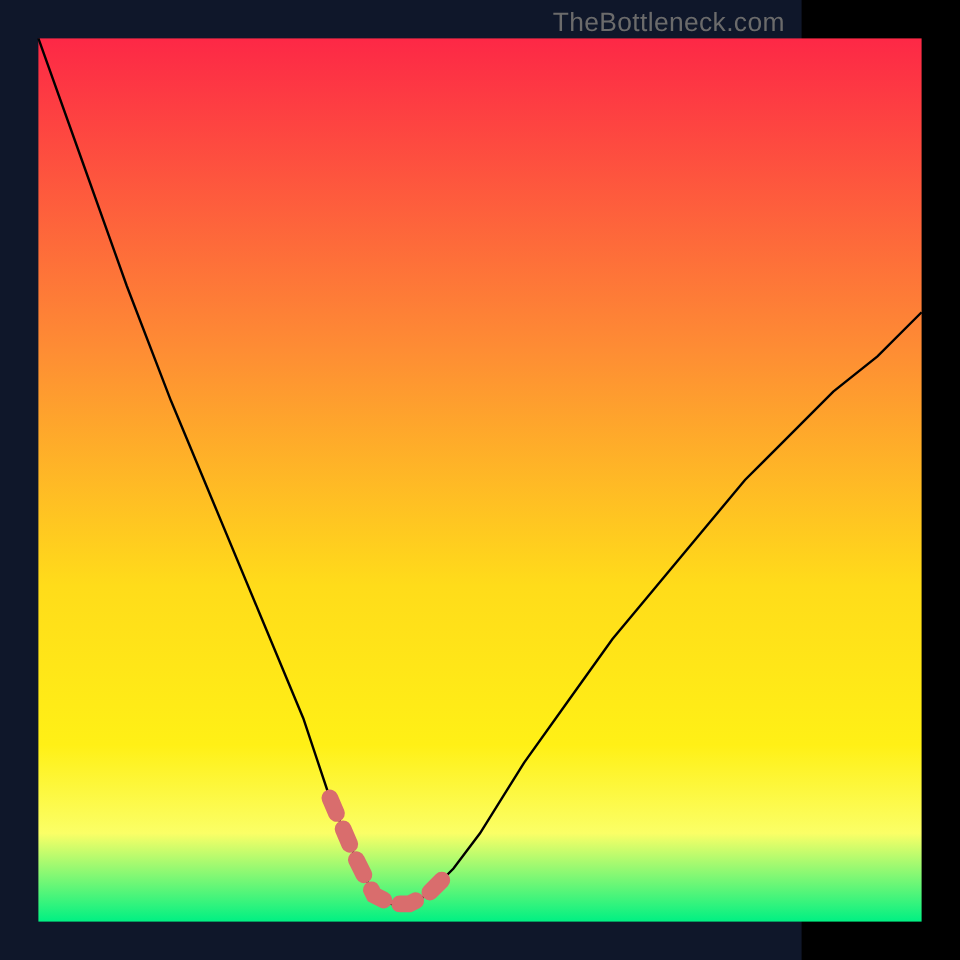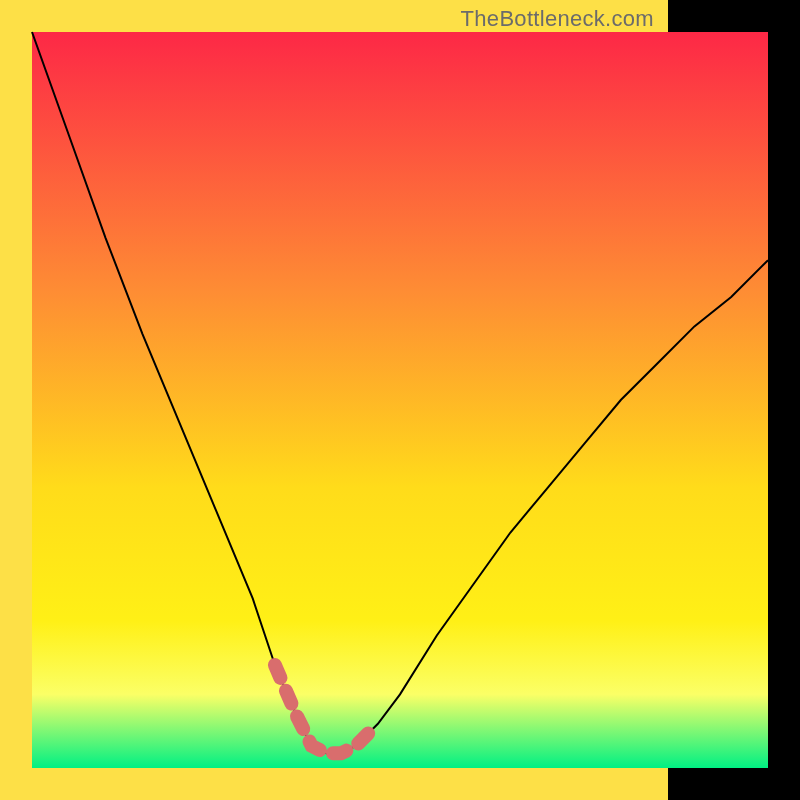--- a/index.html
+++ b/index.html
@@ -8,21 +8,21 @@
     width: 800px;
     height: 800px;
     background: #000;
     overflow: hidden;
     font-family: Arial, Helvetica, sans-serif;
   }
   .stage {
     position: relative;
     width: 668px;
     height: 800px;
-    background: #fde047;
+    background: #0f172a;
   }
   .watermark {
     position: absolute;
     top: 6px;
     right: 14px;
     color: #6b6b6b;
     font-size: 22px;
     font-weight: 500;
     letter-spacing: 0.3px;
     z-index: 5;

